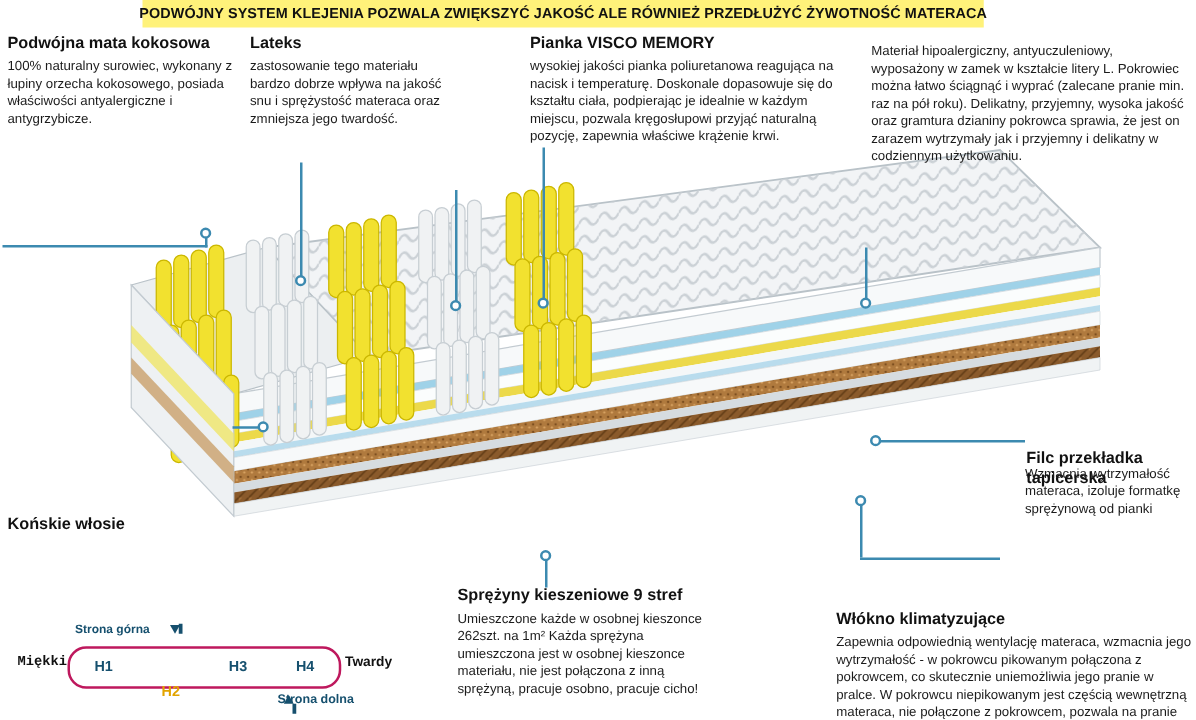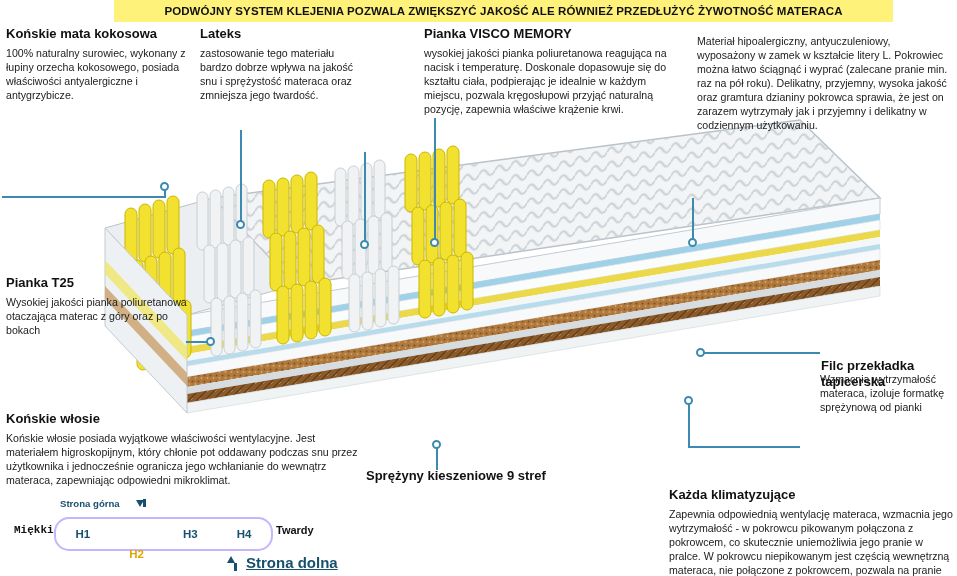--- a/index.html
+++ b/index.html
@@ -8,21 +8,21 @@
     background:#ffffff;
     font-family:"Liberation Sans", sans-serif;
     color:#1a1a1a;
     position:relative;
     overflow:hidden;
   }
   .stage{position:absolute;left:0;top:0;width:957px;height:576px;}
 
   
   .banner{
-    position:absolute;left:114px;top:0px;width:779px;height:22px;
+    position:absolute;left:114px;top:0px;width:673px;height:22px;
     background:#fff27a;
     display:flex;align-items:center;justify-content:center;
   }
   .banner span{
     font-size:11.5px;font-weight:bold;color:#111;letter-spacing:.1px;
     white-space:nowrap;
   }
 
   
   .block{position:absolute;}
@@ -51,41 +51,41 @@
     position:absolute;width:9px;height:9px;border-radius:50%;
     border:2px solid #3c8ab0;background:#ffffff;box-sizing:border-box;
   }
 
   
   .scale-wrap{position:absolute;left:14px;top:498px;width:330px;height:70px;}
   .scale-top-label{
     position:absolute;left:46px;top:0px;font-size:9.6px;font-weight:bold;color:#16506e;
   }
   .scale-bot-label{
-    position:absolute;left:232px;top:56px;font-size:15px;font-weight:bold;color:#16506e;text-decoration:underline;
+    position:absolute;left:208px;top:56px;font-size:10px;font-weight:bold;color:#16506e;
   }
   .arr-down{
     position:absolute;left:122px;top:2px;width:0;height:0;
     border-left:4px solid transparent;border-right:4px solid transparent;
     border-top:7px solid #16506e;
   }
   .arr-down:after{
     content:"";position:absolute;left:2.5px;top:-8px;width:3px;height:8px;background:#16506e;
   }
   .arr-up{
     position:absolute;left:213px;top:58px;width:0;height:0;
     border-left:4px solid transparent;border-right:4px solid transparent;
     border-bottom:7px solid #16506e;
   }
   .arr-up:after{
     content:"";position:absolute;left:2.5px;top:7px;width:3px;height:8px;background:#16506e;
   }
   .scale-box{
     position:absolute;left:40px;top:19px;width:215px;height:30px;
-    border:2px solid #c4b5fd;border-radius:15px;background:#ffffff;
+    border:2px solid #be185d;border-radius:15px;background:#ffffff;
     display:flex;align-items:center;
   }
   .scale-box .cell{
     flex:1;text-align:center;font-size:11.5px;font-weight:bold;color:#16506e;
   }
   .scale-box .cell.on{color:#e2a400;margin-top:40px;}
   .miekki{
     position:absolute;left:0px;top:26px;font-size:11px;font-weight:bold;color:#111;font-family:Liberation Mono, monospace;
   }
   .twardy{
@@ -302,62 +302,58 @@
   <div class="dot" style="left:696px;top:348px;"></div>
 
   <div class="ln" style="left:688px;top:446px;width:112px;height:2px;"></div>
   <div class="ln" style="left:688px;top:400px;width:2px;height:46px;"></div>
   <div class="dot" style="left:684px;top:396px;"></div>
 
   <div class="ln" style="left:436px;top:446px;width:2px;height:24px;"></div>
   <div class="dot" style="left:432px;top:440px;"></div>
 
   <div class="block b-kokos">
-    <p class="ttl">Końskie mata kokosowa</p>
+    <p class="ttl">Podwójna mata kokosowa</p>
     <p class="body">100% naturalny surowiec, wykonany z łupiny orzecha kokosowego, posiada właściwości antyalergiczne i antygrzybicze.</p>
   </div>
 
   <div class="block b-visco">
     <p class="ttl">Pianka VISCO MEMORY</p>
     <p class="body">wysokiej jakości pianka poliuretanowa reagująca na nacisk i temperaturę. Doskonale dopasowuje się do kształtu ciała, podpierając je idealnie w każdym miejscu, pozwala kręgosłupowi przyjąć naturalną pozycję, zapewnia właściwe krążenie krwi.</p>
   </div>
 
   <div class="block b-lateks">
     <p class="ttl">Lateks</p>
     <p class="body">zastosowanie tego materiału bardzo dobrze wpływa na jakość snu i sprężystość materaca oraz zmniejsza jego twardość.</p>
   </div>
 
   <div class="block b-pokrow">
     <p class="body">Materiał hipoalergiczny, antyuczuleniowy, wyposażony w zamek w kształcie litery L. Pokrowiec można łatwo ściągnąć i wyprać (zalecane pranie min. raz na pół roku). Delikatny, przyjemny, wysoka jakość oraz gramtura dzianiny pokrowca sprawia, że jest on zarazem wytrzymały jak i przyjemny i delikatny w codziennym użytkowaniu.</p>
   </div>
 
-  <div class="block b-t25">
-    <p class="ttl">Pianka T25</p>
-    <p class="body">Wysokiej jakości pianka poliuretanowa otaczająca materac z góry oraz po bokach</p>
-  </div>
 
   <div class="block b-konskie">
     <p class="ttl">Końskie włosie</p>
-    <p class="body">Końskie włosie posiada wyjątkowe właściwości wentylacyjne. Jest materiałem higroskopijnym, który chłonie pot oddawany podczas snu przez użytkownika i jednocześnie ogranicza jego wchłanianie do wewnątrz materaca, zapewniając odpowiedni mikroklimat.</p>
   </div>
 
   <div class="block b-filc">
     <p class="ttl">Filc przekładka tapicerska</p>
   </div>
 
   <div class="block b-wzmacnia">
     <p class="body">Wzmacnia wytrzymałość materaca, izoluje formatkę sprężynową od pianki</p>
   </div>
 
   <div class="block b-spreg">
     <p class="ttl">Sprężyny kieszeniowe 9 stref</p>
+    <p class="body">Umieszczone każde w osobnej kieszonce 262szt. na 1m² Każda sprężyna umieszczona jest w osobnej kieszonce materiału, nie jest połączona z inną sprężyną, pracuje osobno, pracuje cicho!</p>
   </div>
 
   <div class="block b-wlokno">
-    <p class="ttl">Każda klimatyzujące</p>
+    <p class="ttl">Włókno klimatyzujące</p>
     <p class="body">Zapewnia odpowiednią wentylację materaca, wzmacnia jego wytrzymałość - w pokrowcu pikowanym połączona z pokrowcem, co skutecznie uniemożliwia jego pranie w pralce. W pokrowcu niepikowanym jest częścią wewnętrzną materaca, nie połączone z pokrowcem, pozwala na pranie pokrowca w pralce.</p>
   </div>
 
   <div class="scale-wrap">
     <div class="scale-top-label">Strona górna</div>
     <div class="arr-down"></div>
     <div class="miekki">Miękki</div>
     <div class="scale-box">
       <div class="cell">H1</div>
       <div class="cell on">H2</div>

